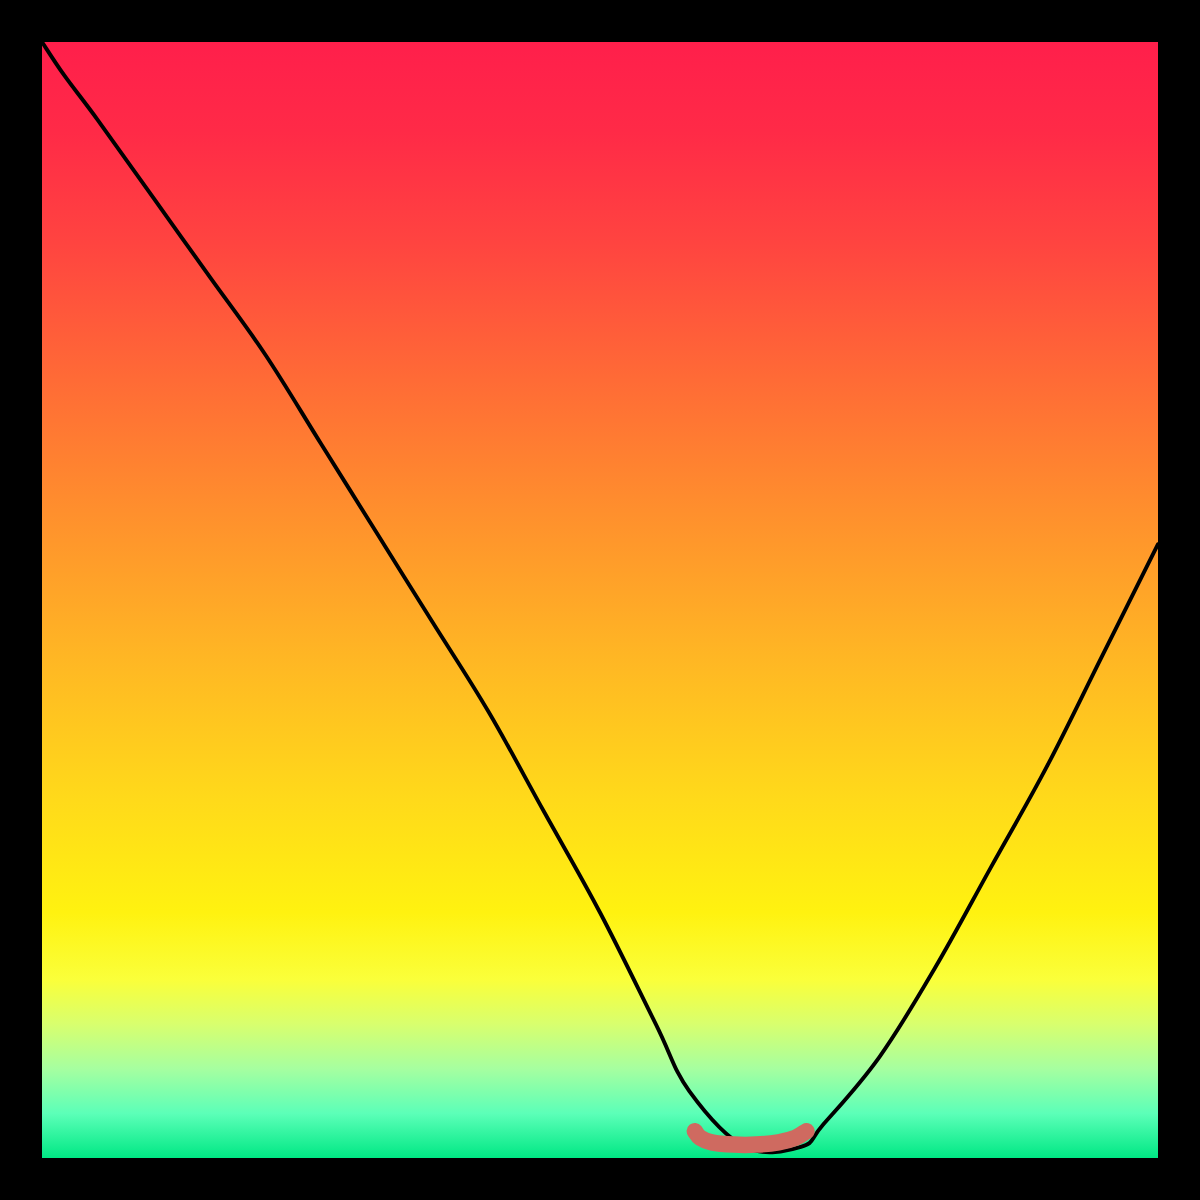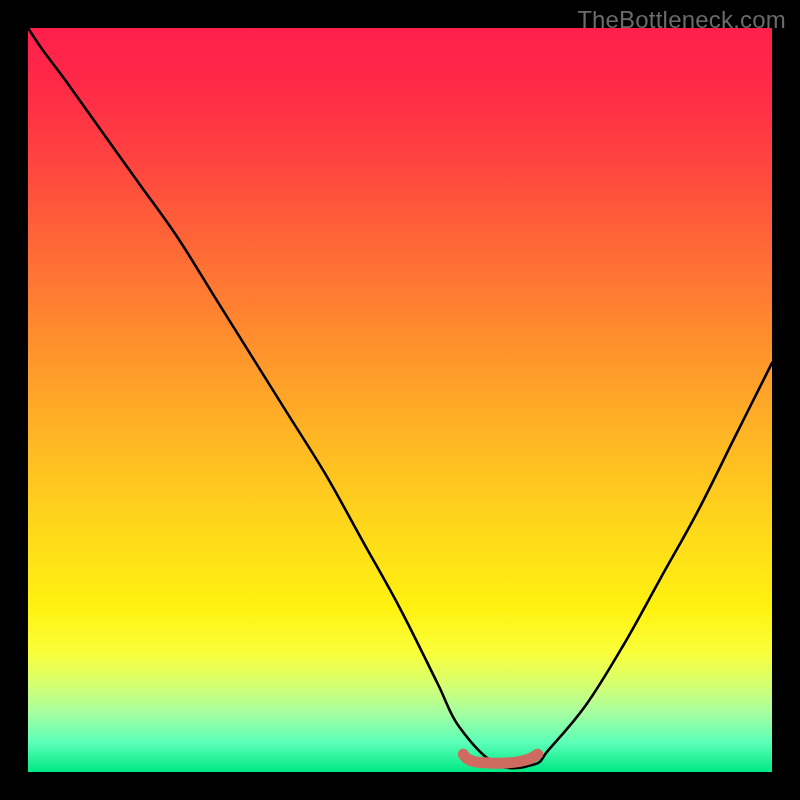--- a/index.html
+++ b/index.html
@@ -51,14 +51,13 @@
 </head>
 <body>
 
 <div class="frame">
   <div class="plot-area">
     <svg class="curve" viewBox="0 0 744 744" preserveAspectRatio="none">
       <path id="curve-path" fill="none" stroke="#000000" stroke-width="2.6" stroke-linecap="round" d="M 0.00 0.00 C 2.68 4.02, 8.18 12.95, 14.88 22.32 C 21.58 31.69, 26.49 37.35, 37.20 52.08 C 47.91 66.81, 61.01 85.41, 74.40 104.16 C 87.79 122.91, 98.21 137.49, 111.60 156.24 C 124.99 174.99, 135.41 188.23, 148.80 208.32 C 162.19 228.41, 172.61 246.41, 186.00 267.84 C 199.39 289.27, 209.81 305.93, 223.20 327.36 C 236.59 348.79, 247.01 365.45, 260.40 386.88 C 273.79 408.31, 284.21 423.63, 297.60 446.40 C 310.99 469.17, 321.41 489.25, 334.80 513.36 C 348.19 537.47, 358.61 554.88, 372.00 580.32 C 385.39 605.76, 398.49 633.29, 409.20 654.72 C 419.91 676.15, 420.81 684.63, 431.52 699.36 C 442.23 714.09, 455.33 729.86, 468.72 736.56 C 482.11 743.26, 496.55 739.24, 505.92 736.56 C 515.29 733.88, 511.43 732.39, 520.80 721.68 C 530.17 710.97, 544.61 695.79, 558.00 677.04 C 571.39 658.29, 581.81 640.29, 595.20 617.52 C 608.59 594.75, 619.01 574.67, 632.40 550.56 C 645.79 526.45, 656.21 509.04, 669.60 483.60 C 682.99 458.16, 693.41 435.98, 706.80 409.20 C 720.19 382.42, 737.30 348.19, 744.00 334.80"></path>
       <path id="marker-path" fill="none" stroke="#cf6a60" stroke-width="11" stroke-linecap="round" d="M 435.24 726.14 C 435.91 726.95, 436.95 729.27, 438.96 730.61 C 440.97 731.95, 442.38 732.78, 446.40 733.58 C 450.42 734.39, 455.92 734.80, 461.28 735.07 C 466.64 735.34, 470.80 735.34, 476.16 735.07 C 481.52 734.80, 486.35 734.39, 491.04 733.58 C 495.73 732.78, 498.85 731.95, 502.20 730.61 C 505.55 729.27, 508.30 726.95, 509.64 726.14"></path>
     </svg>
   </div>
-  <div class="watermark">TheBottleneck.com</div>
 </div>
 
 </body></html>

